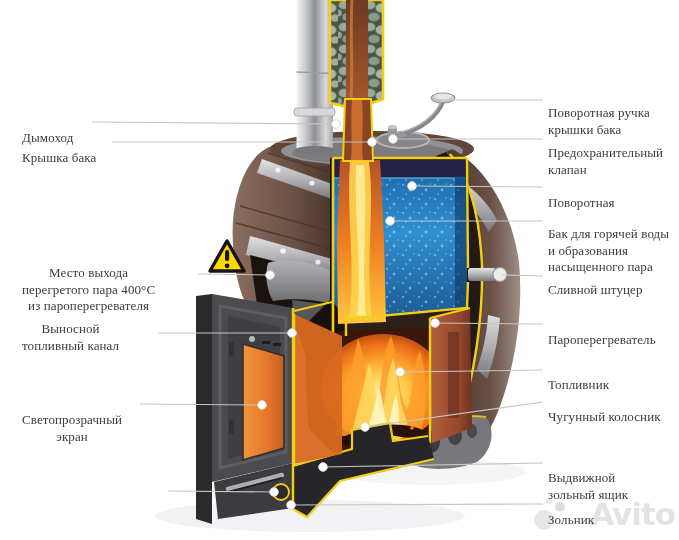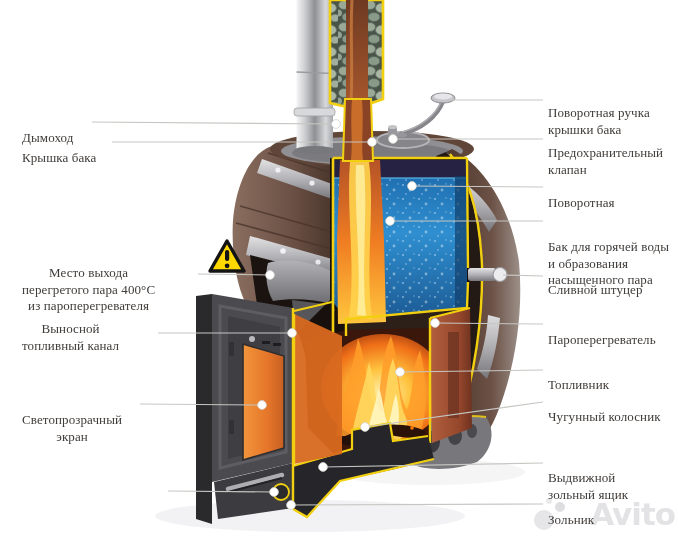--- a/index.html
+++ b/index.html
@@ -311,21 +311,21 @@
 <div class="lbl l" style="top:306px">Выносной
 топливный канал</div>
 <div class="lbl l" style="top:397px">Светопрозрачный
 экран</div>
 
 <div class="lbl r" style="top:90px">Поворотная ручка
 крышки бака</div>
 <div class="lbl r" style="top:130px">Предохранительный
 клапан</div>
 <div class="lbl r" style="top:180px">Поворотная</div>
-<div class="lbl r" style="top:224px">Бак для горячей воды
+<div class="lbl r" style="top:211px">Бак для горячей воды
 и образования
 насыщенного пара</div>
 <div class="lbl r" style="top:267px">Сливной штуцер</div>
 <div class="lbl r" style="top:317px">Пароперегреватель</div>
 <div class="lbl r" style="top:362px">Топливник</div>
 <div class="lbl r" style="top:394px">Чугунный колосник</div>
 <div class="lbl r" style="top:455px">Выдвижной
 зольный ящик</div>
 <div class="lbl r" style="top:497px">Зольник</div>
 

